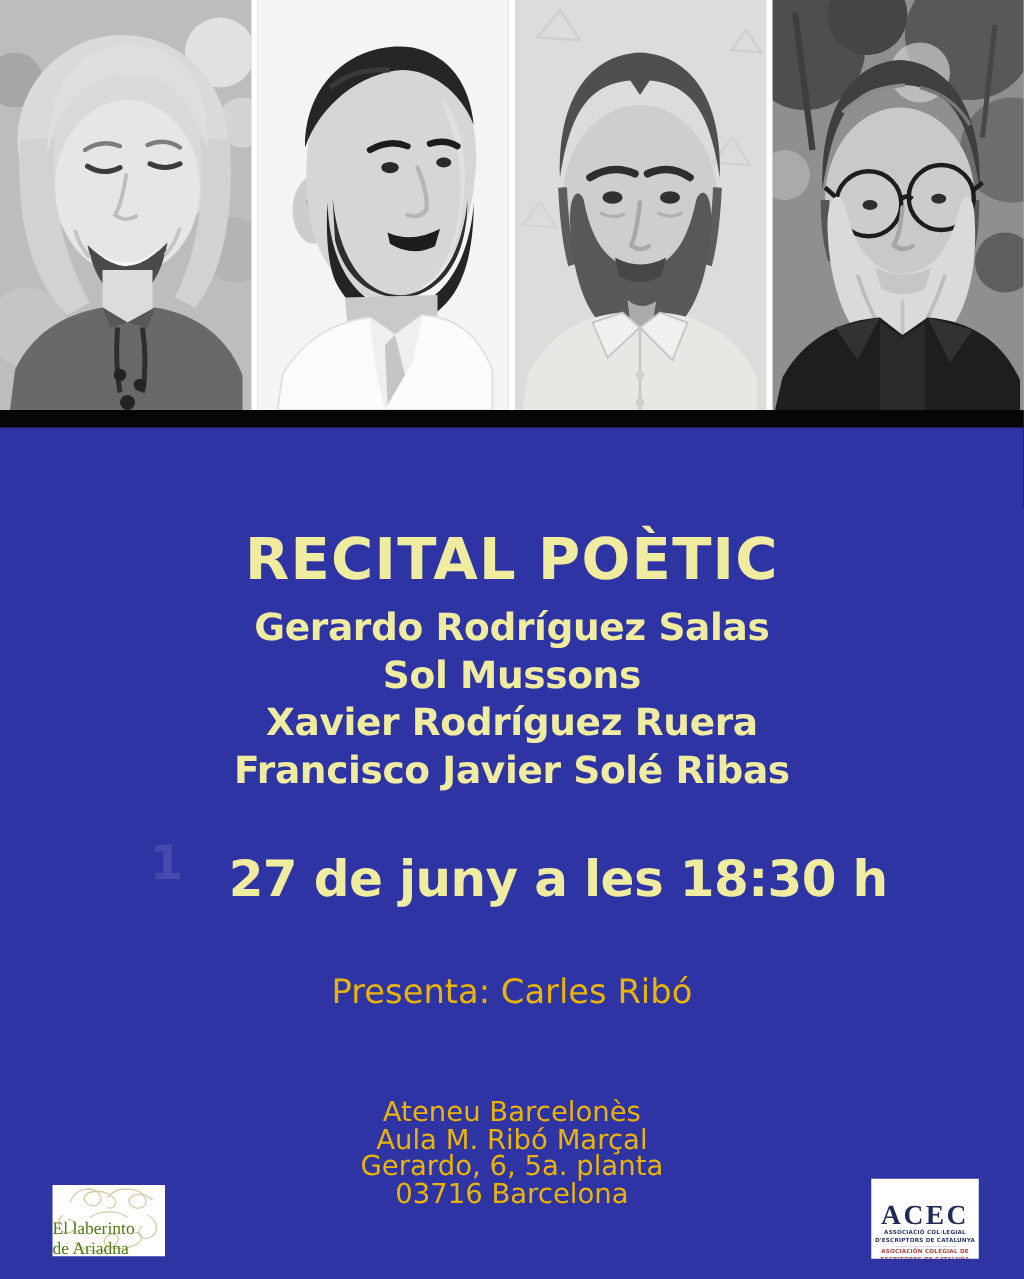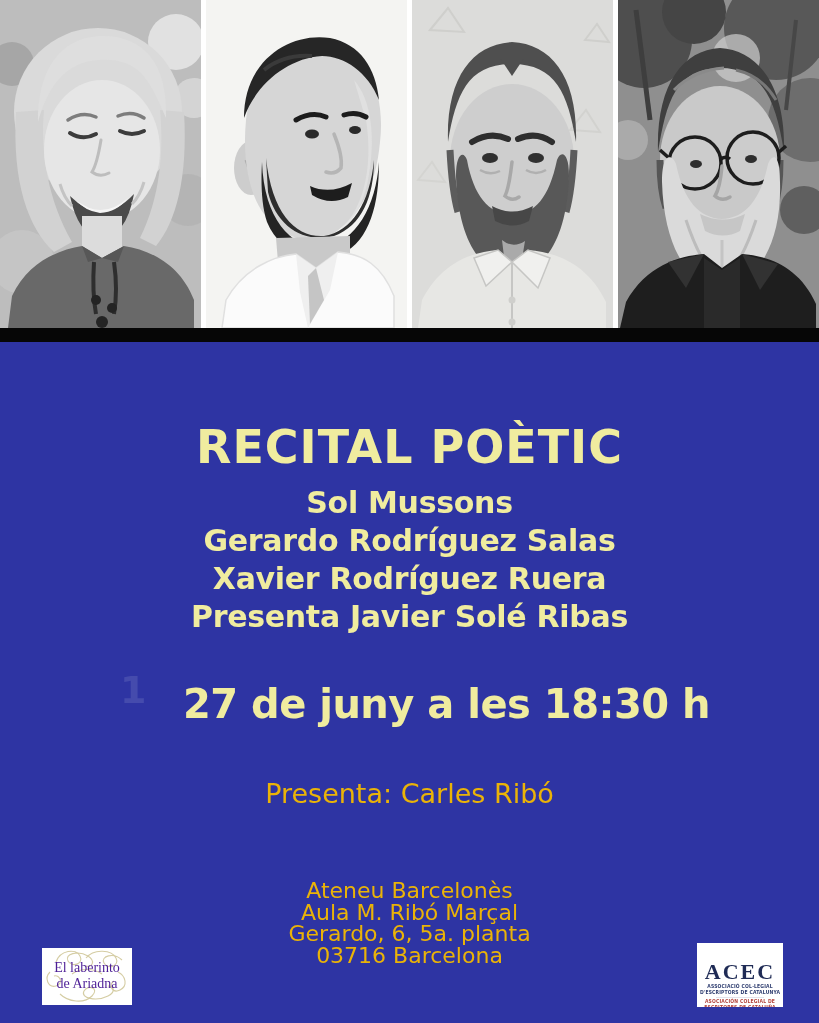--- a/index.html
+++ b/index.html
@@ -30,23 +30,23 @@
   .event-datetime{top:339px;font-size:40px;font-weight:bold;color:#F0EC9F;letter-spacing:-0.5px;margin-left:37px;}
   .presenter{top:436px;font-size:27px;color:#eab308;}
   .venue{top:538px;font-size:22px;line-height:21.5px;color:#eab308;}
   
   .logo-laberinto{
     position:absolute;left:42px;top:606px;width:90px;height:57px;background:#ffffff;
     overflow:hidden;
   }
   .logo-laberinto .ornament{position:absolute;top:0;left:0;}
   .laberinto-text{
-    position:relative;padding-top:12px;text-align:center;
+    position:relative;padding-top:28px;
     font-family:"Liberation Serif","DejaVu Serif",serif;
-    font-size:14px;line-height:16px;color:#4c1d95;
+    font-size:14px;line-height:16px;color:#4d7c0f;
   }
   .logo-acec{
     position:absolute;left:697px;top:601px;width:86px;height:64px;background:#ffffff;
     text-align:center;overflow:hidden;
   }
   .acec-acronym{
     font-family:"Liberation Serif","DejaVu Serif",serif;
     font-weight:bold;font-size:22px;line-height:24px;letter-spacing:2px;
     color:#1F2B55;padding-top:17px;
   }
@@ -193,24 +193,24 @@
 
   </div>
 
   <div class="black-bar"></div>
 
   <div class="blue-body">
 
     <h1 class="centered event-title">RECITAL POÈTIC</h1>
 
     <div class="centered poets">
+      <div>Gerardo Rodríguez Salas</div>
       <div>Sol Mussons</div>
-      <div>Gerardo Rodríguez Salas</div>
       <div>Xavier Rodríguez Ruera</div>
-      <div>Presenta Javier Solé Ribas</div>
+      <div>Francisco Javier Solé Ribas</div>
     </div>
 
     <div class="ghost-digit">1</div>
 
     <div class="centered event-datetime">27 de juny a les 18:30 h</div>
 
     <div class="centered presenter">Presenta: Carles Ribó</div>
 
     <div class="centered venue">
       <div>Ateneu Barcelonès</div>

